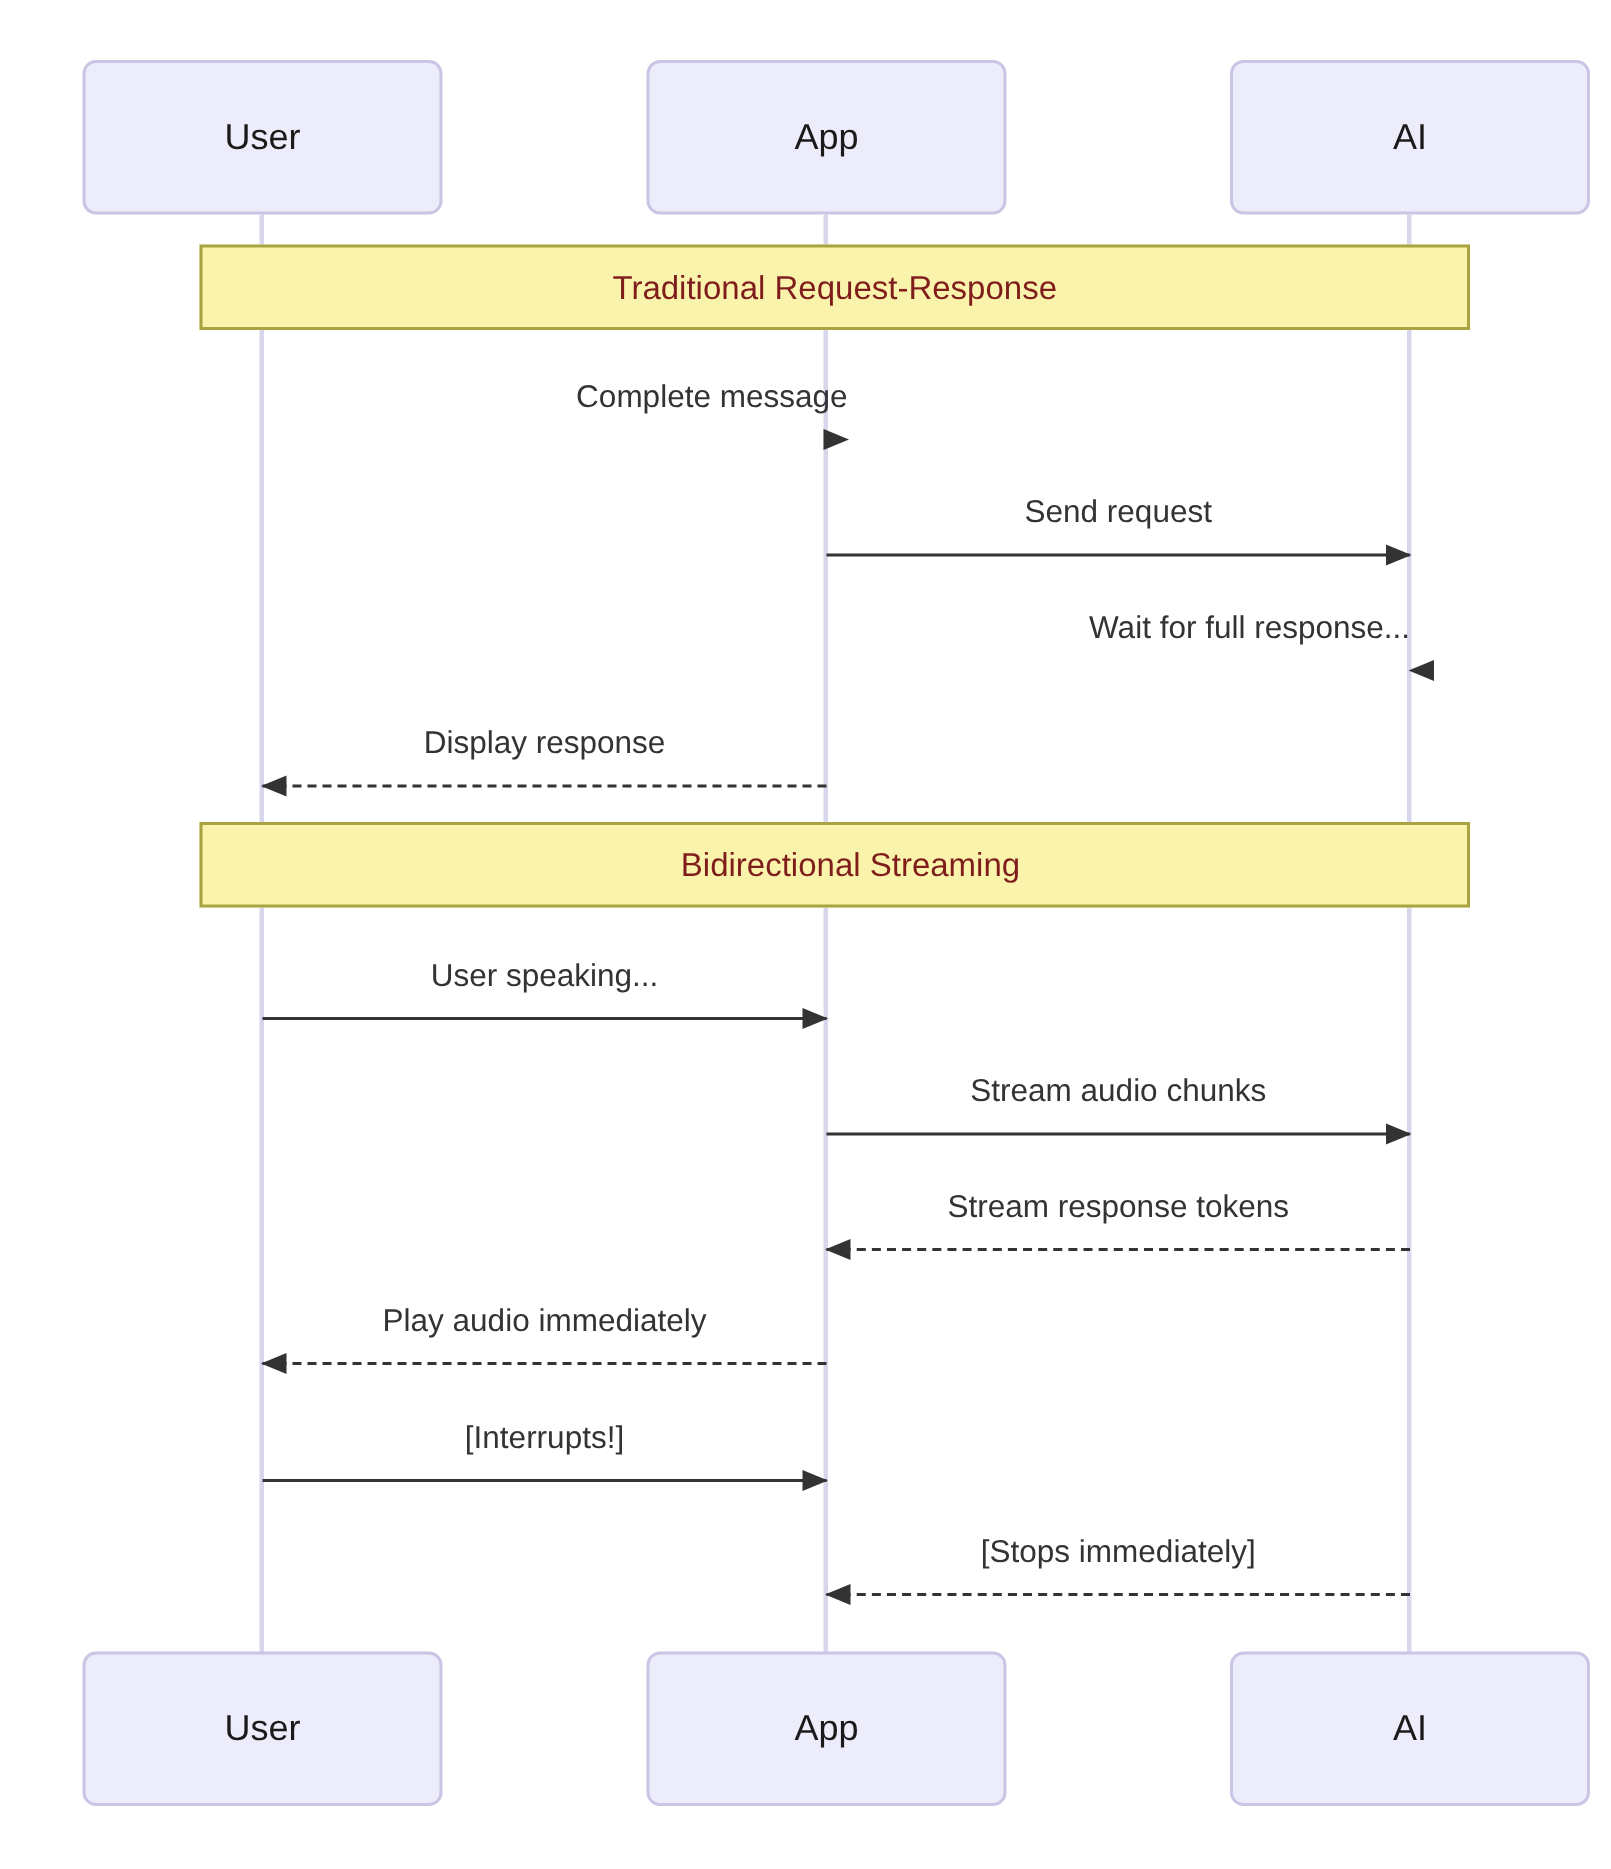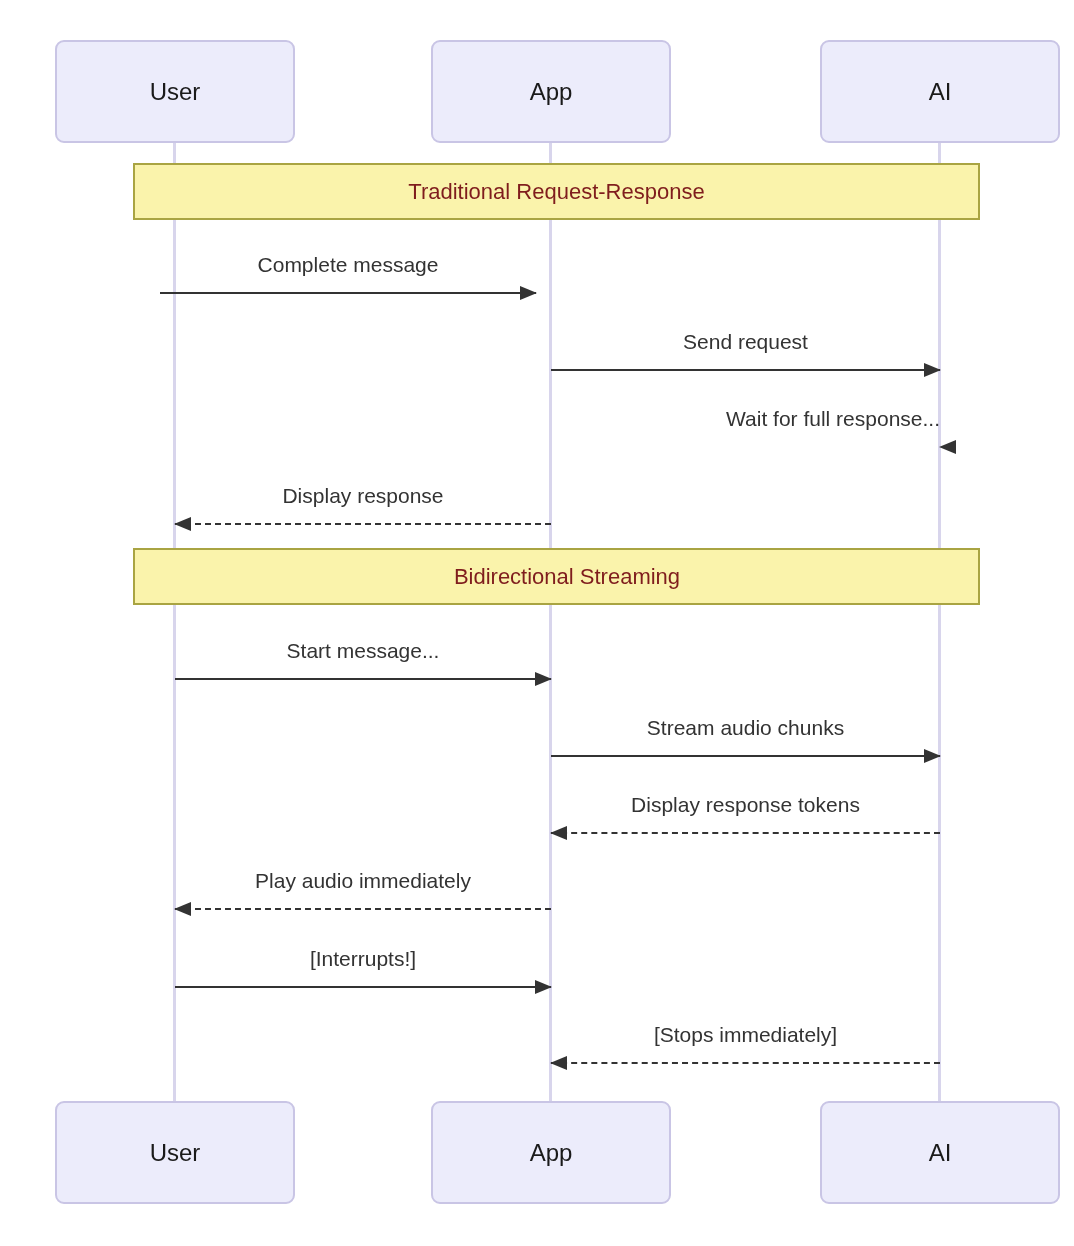--- a/index.html
+++ b/index.html
@@ -106,21 +106,21 @@
     <span>App</span>
   </div>
   <div class="actor-box" style="left:800px; top:40px;">
     <span>AI</span>
   </div>
 
   <div class="section-banner" style="top:163px;">
     <span>Traditional Request-Response</span>
   </div>
 
-  <div class="message" style="left:140px; top:252px; width:376px;">
+  <div class="message" style="left:169px; top:252px; width:376px;align-items:flex-end;">
     <div class="msg-label">Complete message</div>
     <div class="msg-line solid">
       <div class="arrowhead right"></div>
     </div>
   </div>
 
   <div class="message" style="left:531px; top:329px; width:389px;">
     <div class="msg-label">Send request</div>
     <div class="msg-line solid">
       <div class="arrowhead right"></div>
@@ -139,35 +139,35 @@
     <div class="msg-line dashed">
       <div class="arrowhead left"></div>
     </div>
   </div>
 
   <div class="section-banner" style="top:548px;padding-left:21px;">
     <span>Bidirectional Streaming</span>
   </div>
 
   <div class="message" style="left:155px; top:638px; width:376px;">
-    <div class="msg-label">Start message...</div>
+    <div class="msg-label">User speaking...</div>
     <div class="msg-line solid">
       <div class="arrowhead right"></div>
     </div>
   </div>
 
   <div class="message" style="left:531px; top:715px; width:389px;">
     <div class="msg-label">Stream audio chunks</div>
     <div class="msg-line solid">
       <div class="arrowhead right"></div>
     </div>
   </div>
 
   <div class="message" style="left:531px; top:792px; width:389px;">
-    <div class="msg-label">Display response tokens</div>
+    <div class="msg-label">Stream response tokens</div>
     <div class="msg-line dashed">
       <div class="arrowhead left"></div>
     </div>
   </div>
 
   <div class="message" style="left:155px; top:868px; width:376px;">
     <div class="msg-label">Play audio immediately</div>
     <div class="msg-line dashed">
       <div class="arrowhead left"></div>
     </div>

